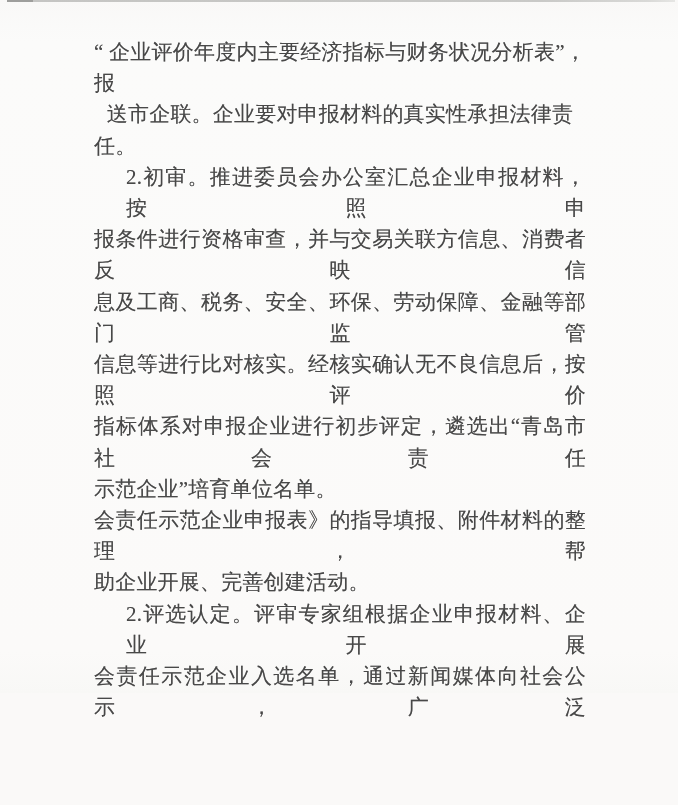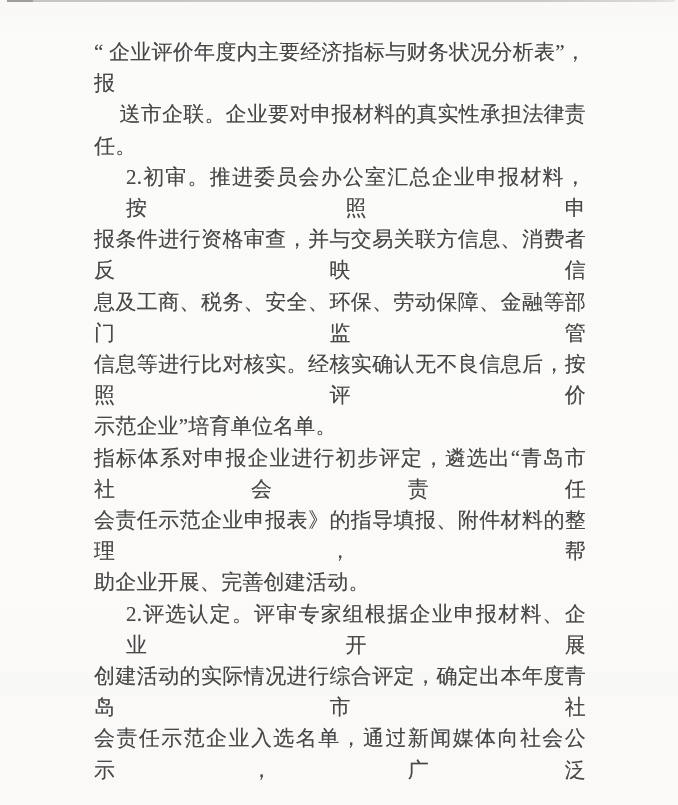--- a/index.html
+++ b/index.html
@@ -47,37 +47,36 @@
     text-shadow: 0 0 0.6px rgba(90, 90, 90, 0.55);
     text-align: justify;
     text-align-last: justify;
     white-space: normal;
     letter-spacing: 0.2px;
   }
   .line.indent {
     padding-left: 32px;
   }
   .line.para-end {
-    text-align: right;
+    text-align: center;
     text-align-last: left;
   }
 </style>
 </head>
 <body>
 
 <div class="page">
   <div class="top-rule"></div>
   <div class="text-block">
       <div class="line">“ 企业评价年度内主要经济指标与财务状况分析表”，报</div>
       <div class="line para-end">送市企联。企业要对申报材料的真实性承担法律责任。</div>
       <div class="line indent">2.初审。推进委员会办公室汇总企业申报材料，按照申</div>
       <div class="line">报条件进行资格审查，并与交易关联方信息、消费者反映信</div>
       <div class="line">息及工商、税务、安全、环保、劳动保障、金融等部门监管</div>
       <div class="line">信息等进行比对核实。经核实确认无不良信息后，按照评价</div>
+      <div class="line">指标体系对申报企业进行初步评定，遴选出“青岛市社会责任</div>
       <div class="line para-end">示范企业”培育单位名单。</div>
-      <div class="line">指标体系对申报企业进行初步评定，遴选出“青岛市社会责任</div>
       <div class="line">会责任示范企业申报表》的指导填报、附件材料的整理，帮</div>
       <div class="line para-end">助企业开展、完善创建活动。</div>
       <div class="line indent">2.评选认定。评审专家组根据企业申报材料、企业开展</div>
-      <div class="line">创建活动的实际情况进行综合评定，确定出本年度青岛市社</div>
       <div class="line">会责任示范企业入选名单，通过新闻媒体向社会公示，广泛</div>
     </div>
 </div>
 
 </body></html>

